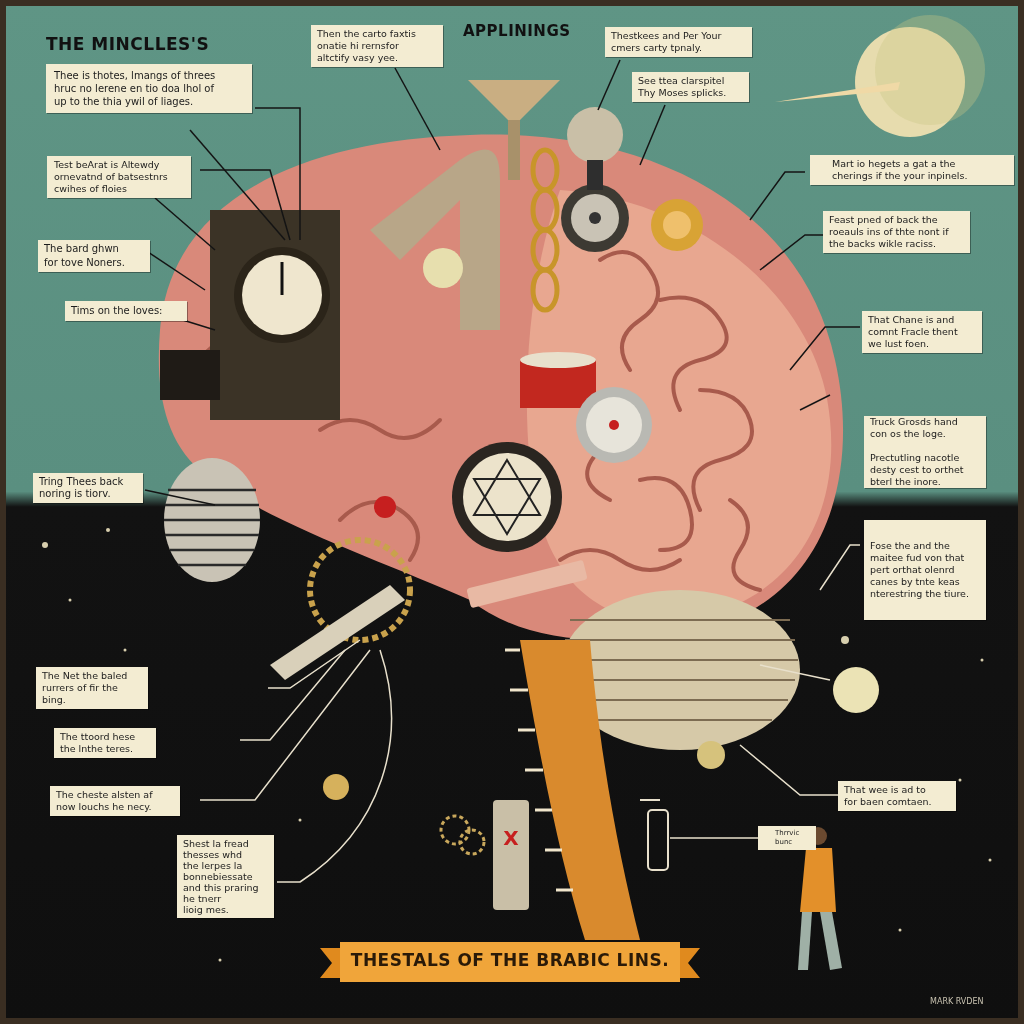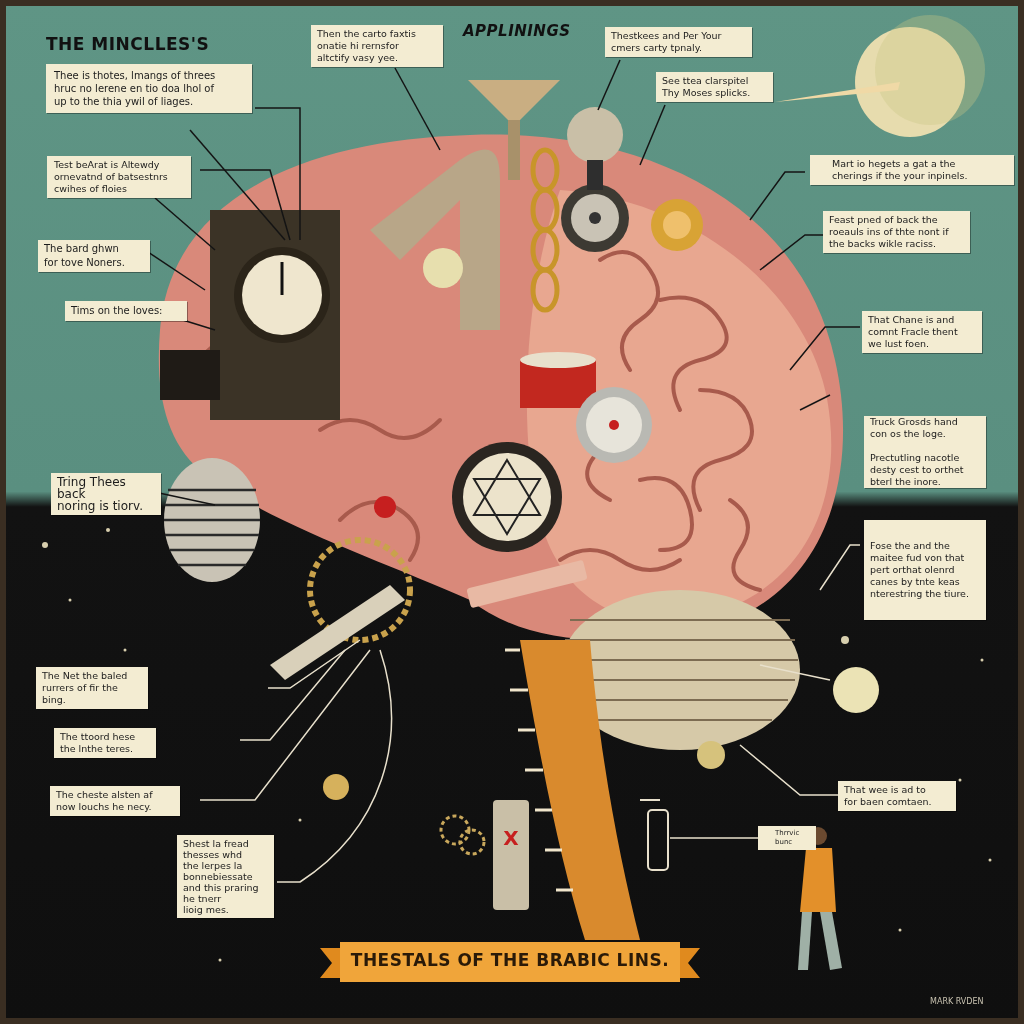--- a/index.html
+++ b/index.html
@@ -175,40 +175,40 @@
       <path d="M277,882 L300,882 C380,830 410,740 380,650"></path>
       <path d="M838,795 L800,795 L740,745"></path>
       <path d="M760,838 L670,838"></path>
       <path d="M760,665 L830,680"></path>
     </g>
 
     <rect x="467" y="574" width="120" height="20" rx="3" fill="#e8b9a4" transform="rotate(-14 527 584)"></rect>
   </svg>
 
   <div class="title" style="left:46px;top:34px;font-size:17px;">THE MINCLLES'S</div>
-  <div class="title" style="left:463px;top:22px;font-size:15px;font-style:italic;">APPLININGS</div>
+  <div class="title" style="left:463px;top:22px;font-size:15px;">APPLININGS</div>
 
   <div class="label" style="left:46px;top:64px;width:190px;font-size:10px;line-height:13px;">Thee is thotes, lmangs of threes
 hruc no lerene en tio doa  lhol of
 up to the thia ywil of liages.</div>
   <div class="label" style="left:47px;top:156px;width:130px;font-size:9.5px;line-height:12px;padding:3px 7px;">Test beArat is Altewdy
 ornevatnd of batsestnrs
 cwihes of floies</div>
   <div class="label" style="left:38px;top:240px;width:100px;font-size:10px;line-height:14px;padding:2px 6px;">The bard ghwn
 for tove Noners.</div>
   <div class="label" style="left:38px;top:301px;width:110px;font-size:10px;padding:3px 6px;margin-left:27px;">Tims on the loves:</div>
-  <div class="label" style="left:51px;top:473px;width:98px;font-size:12px;line-height:12px;padding:3px 6px;">Tring Thees back
+  <div class="label" style="left:33px;top:473px;width:98px;font-size:10px;line-height:12px;padding:3px 6px;">Tring Thees back
 noring is tiorv.</div>
 
   <div class="label" style="left:311px;top:25px;width:120px;font-size:9.5px;line-height:12px;padding:3px 6px;">Then the carto faxtis
 onatie hi rernsfor
 altctify vasy yee.</div>
   <div class="label" style="left:605px;top:27px;width:135px;font-size:9.5px;line-height:12px;padding:3px 6px;">Thestkees and Per Your
 cmers carty tpnaly.</div>
-  <div class="label" style="left:632px;top:72px;width:105px;font-size:9.5px;line-height:12px;padding:3px 6px;margin-left:24px;">See ttea clarspitel
+  <div class="label" style="left:632px;top:72px;width:105px;font-size:9.5px;line-height:12px;padding:3px 6px;">See ttea clarspitel
 Thy Moses splicks.</div>
 
   <div class="label" style="left:810px;top:155px;width:160px;font-size:9.5px;line-height:12px;padding:3px 22px;">Mart io hegets a gat a the
 cherings if the your inpinels.</div>
   <div class="label" style="left:823px;top:211px;width:135px;font-size:9.5px;line-height:12px;padding:3px 6px;">Feast pned of back the
 roeauls ins of thte nont if
 the backs wikle raciss.</div>
   <div class="label" style="left:862px;top:311px;width:108px;font-size:9.5px;line-height:12px;padding:3px 6px;">That Chane is and
 comnt Fracle thent
 we lust foen.</div>

